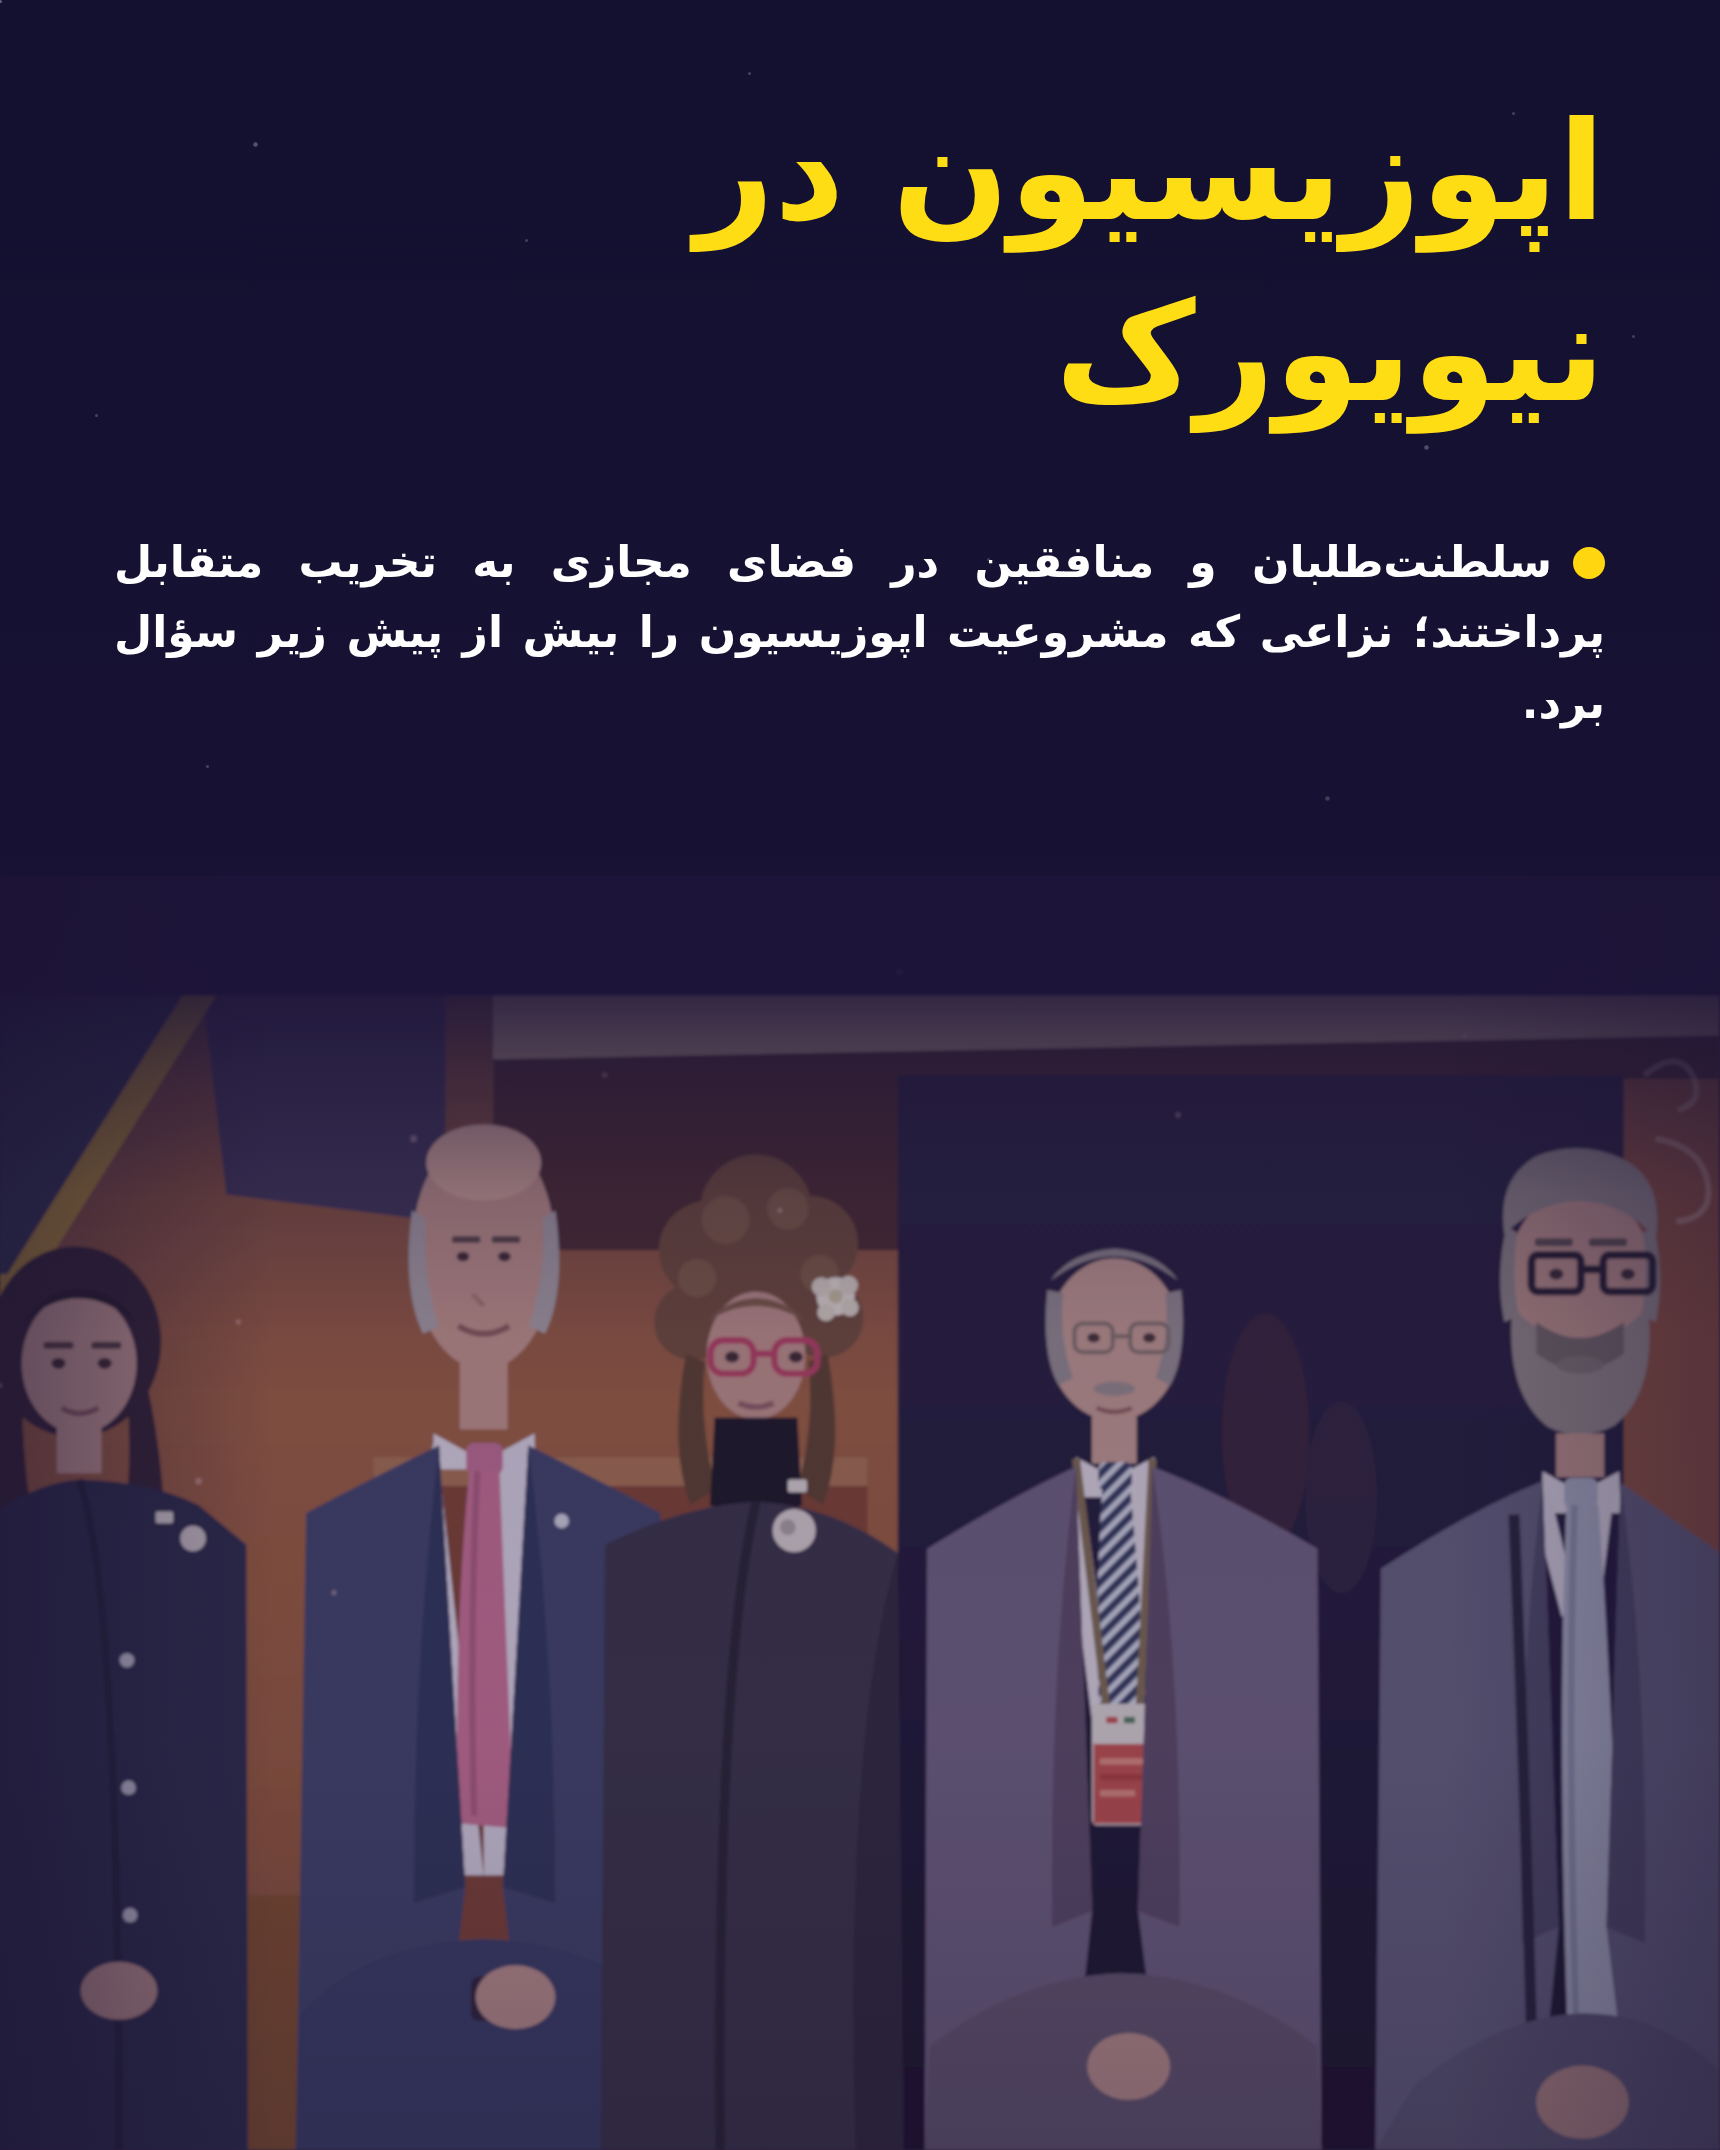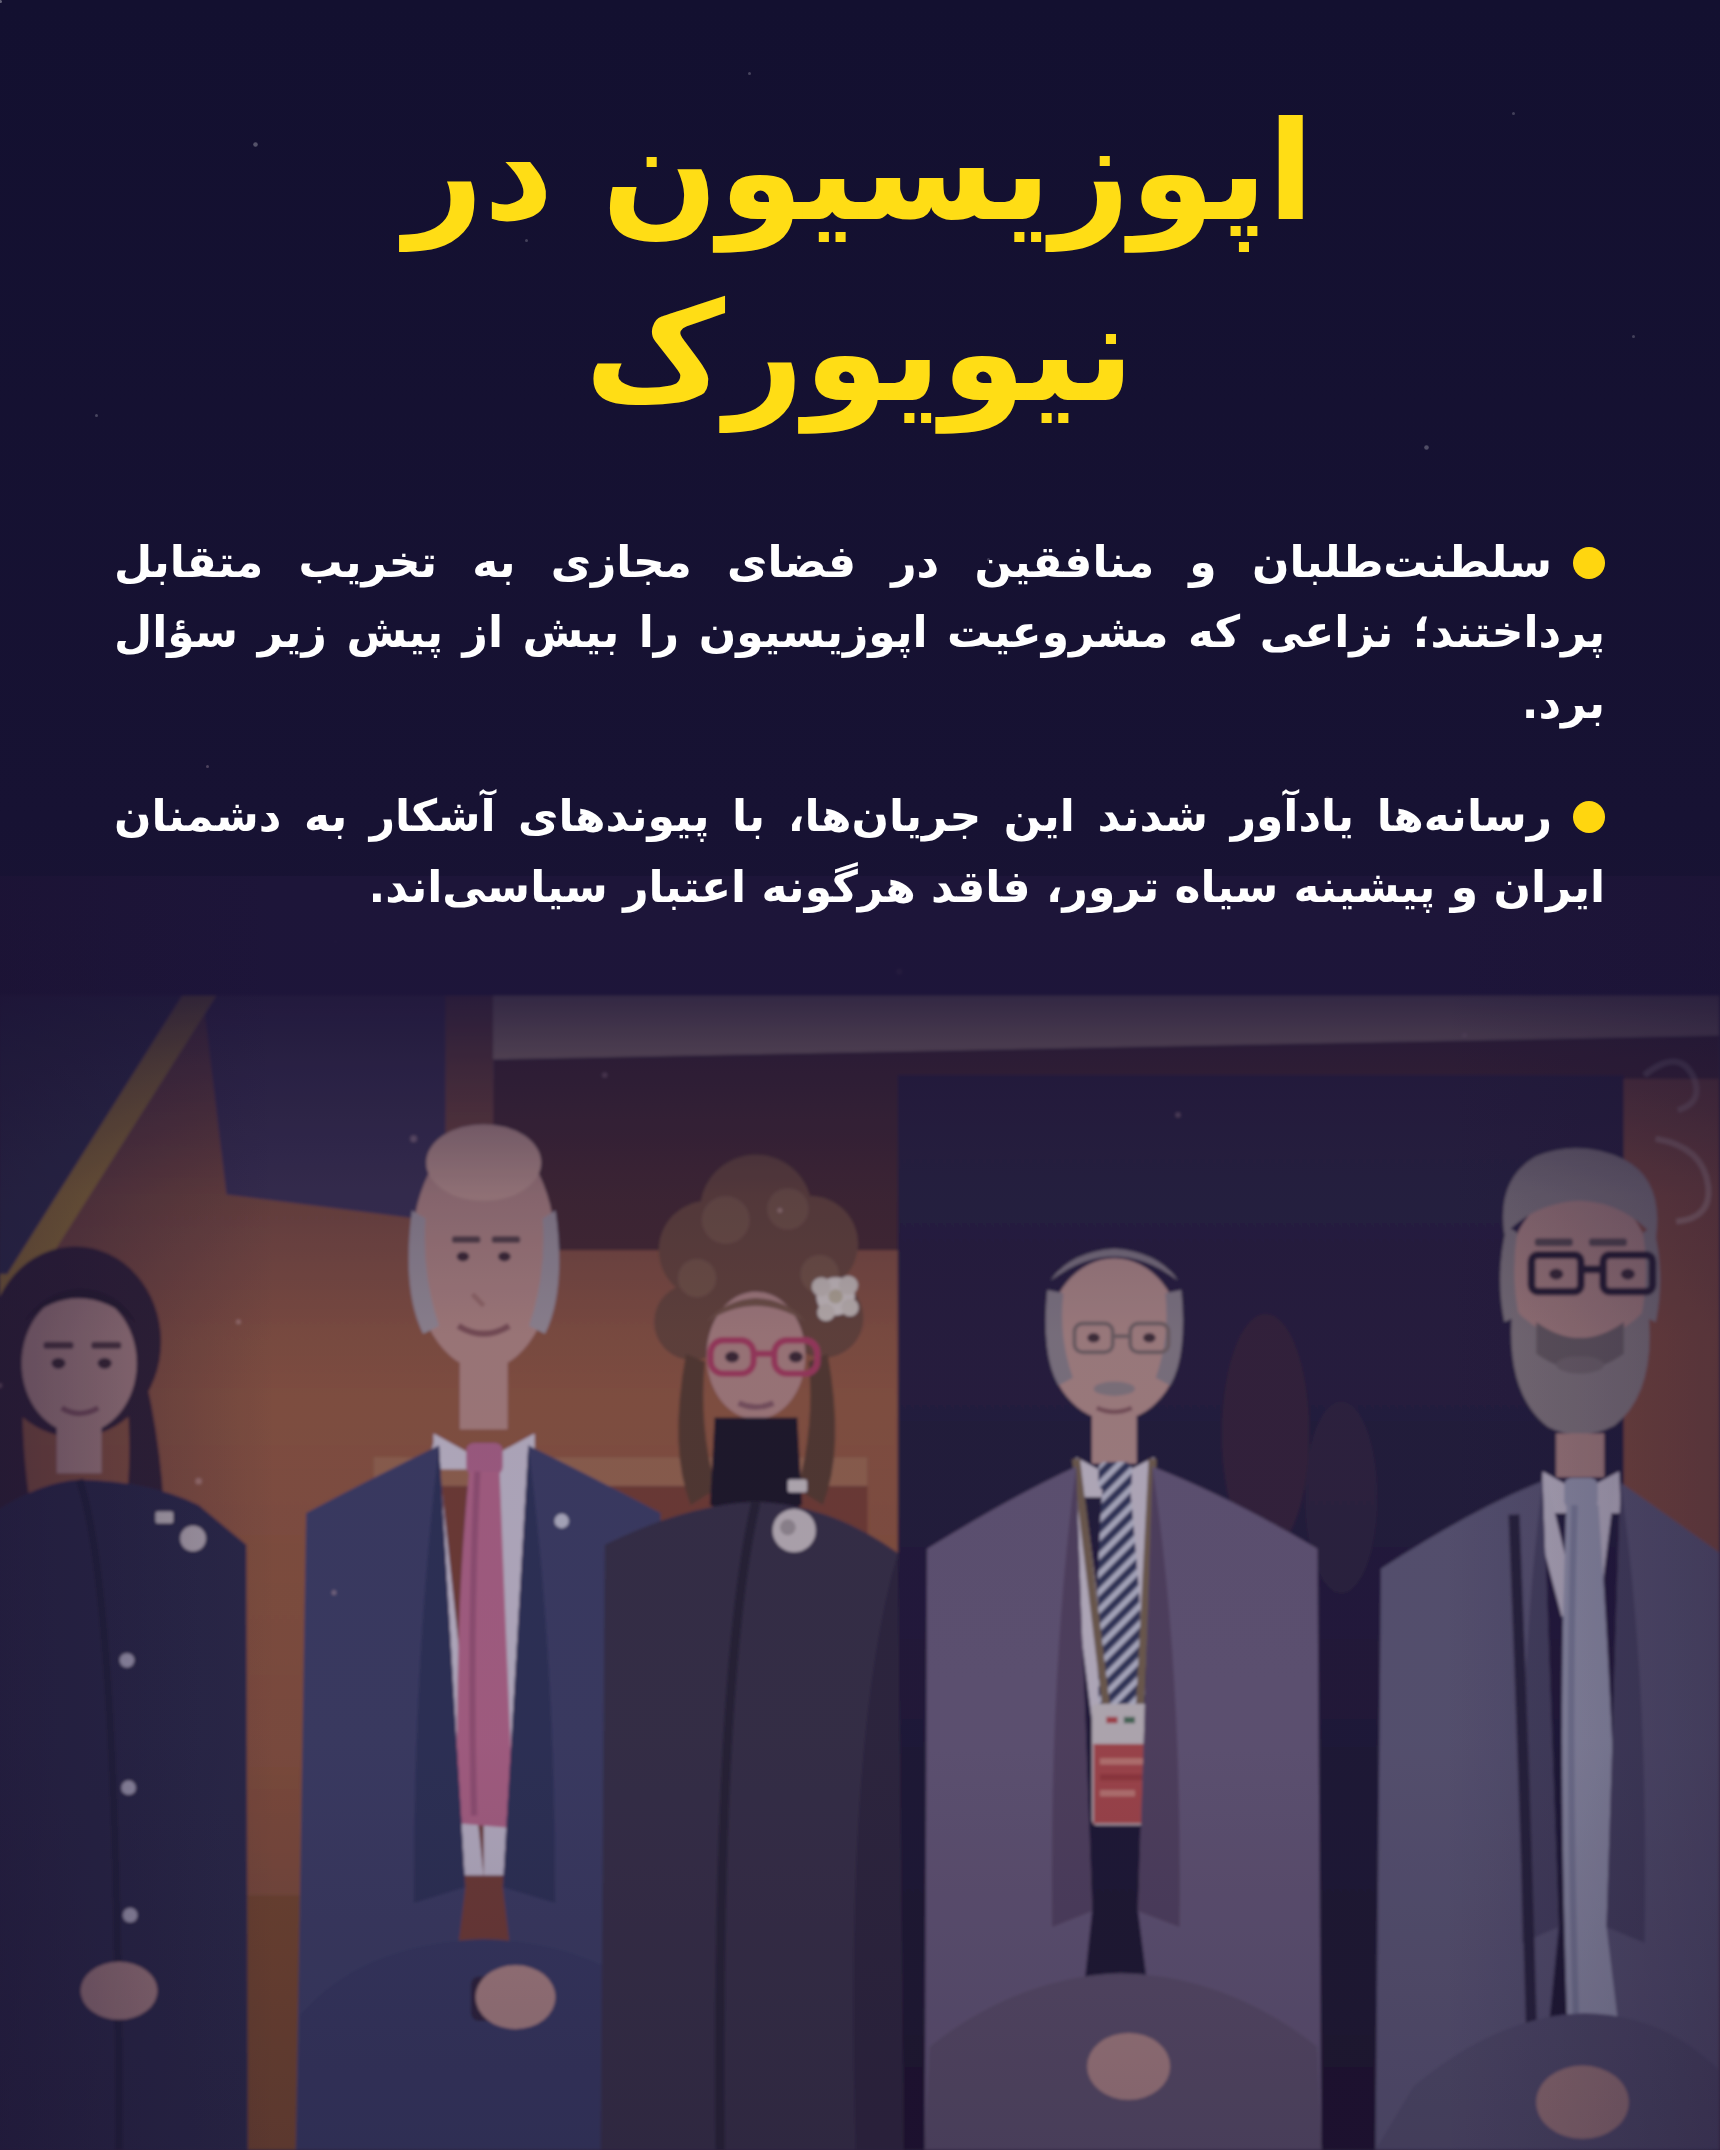--- a/index.html
+++ b/index.html
@@ -13,21 +13,21 @@
     box-shadow: 255px 143px 0 0.8px rgba(255,255,255,.28), 749px 72px 0 0 rgba(255,255,255,.22),
       1195px 199px 0 0.8px rgba(255,255,255,.3), 1513px 112px 0 0 rgba(255,255,255,.2),
       96px 414px 0 0 rgba(255,255,255,.22), 1426px 446px 0 0.8px rgba(255,255,255,.25),
       1633px 335px 0 0 rgba(255,255,255,.2), 207px 765px 0 0 rgba(240,210,220,.25),
       988px 558px 0 0 rgba(255,255,255,.18), 526px 239px 0 0 rgba(255,255,255,.2),
       1327px 797px 0 0.8px rgba(240,200,200,.22), 335px 940px 0 0 rgba(240,200,200,.2);}
   
   .content{position:absolute;top:0;right:0;left:0;padding:76px 115px 0 115px;z-index:5;}
   .title{direction:rtl;text-align:center;font-weight:bold;color:#FFDD15;margin:0;}
   .title.l1{font-size:112px;line-height:1.3;}
-  .title.l2{font-size:137px;line-height:1.32;margin-top:6.4px;}
+  .title.l2{font-size:137px;line-height:1.32;margin-top:6.4px;text-align:right;}
   .bullets{margin-top:83px;}
   .bullet{direction:rtl;text-align:justify;color:#ffffff;font-weight:bold;
     font-size:44px;line-height:1.6;margin:0 0 43px 0;}
   .dot{display:inline-block;width:32px;height:32px;border-radius:50%;
     background:#FFD60F;margin-left:21px;vertical-align:-1.6px;}
   
   .photo{position:absolute;left:0;top:876px;width:1721px;height:1274px;z-index:1;}
   .photo svg{display:block;width:1721px;height:1274px;}
   .photo-tint{position:absolute;left:0;top:876px;width:1721px;height:1274px;z-index:2;
     background:
@@ -279,18 +279,17 @@
     </svg>
   </div>
   <div class="photo-tint"></div>
   <div class="photo-cast"></div>
 
   <div class="content">
     <h1 class="title l2">اپوزیسیون در نیویورک</h1>
 
     <div class="bullets">
       <p class="bullet"><span class="dot"></span><span>سلطنت‌طلبان و منافقین در فضای مجازی به تخریب متقابل پرداختند؛ نزاعی که مشروعیت اپوزیسیون را بیش از پیش زیر سؤال برد.</span></p>
-      <p class="bullet"><span class="dot"></span><span>رسانه‌ها یادآور شدند این جریان‌ها، با پیوندهای آشکار به دشمنان ایران و پیشینه سیاه ترور، فاقد هرگونه اعتبار سیاسی‌اند.</span></p>
     </div>
   </div>
 
 </div>
 
 
 </body></html>

